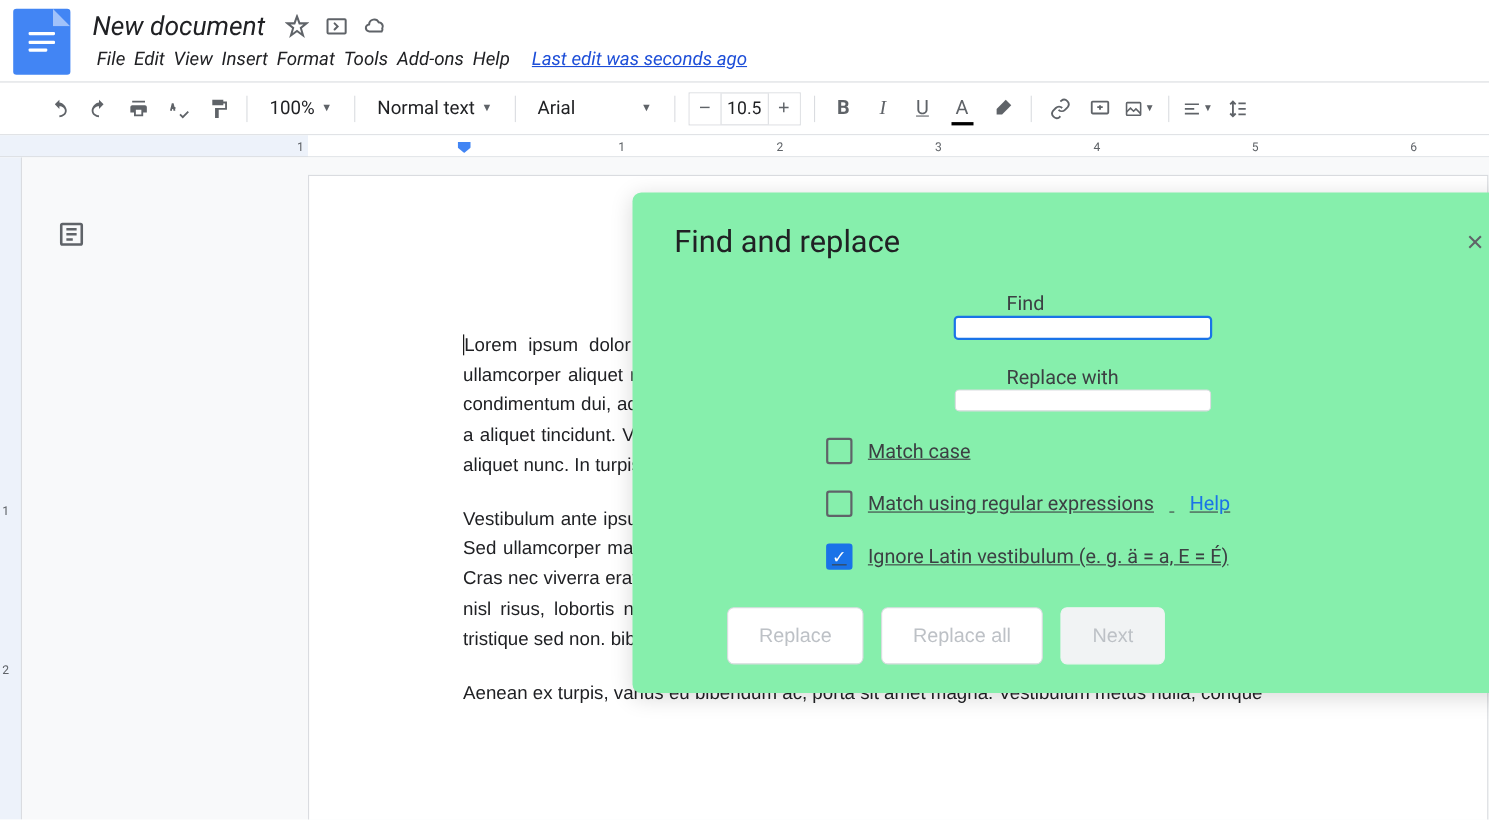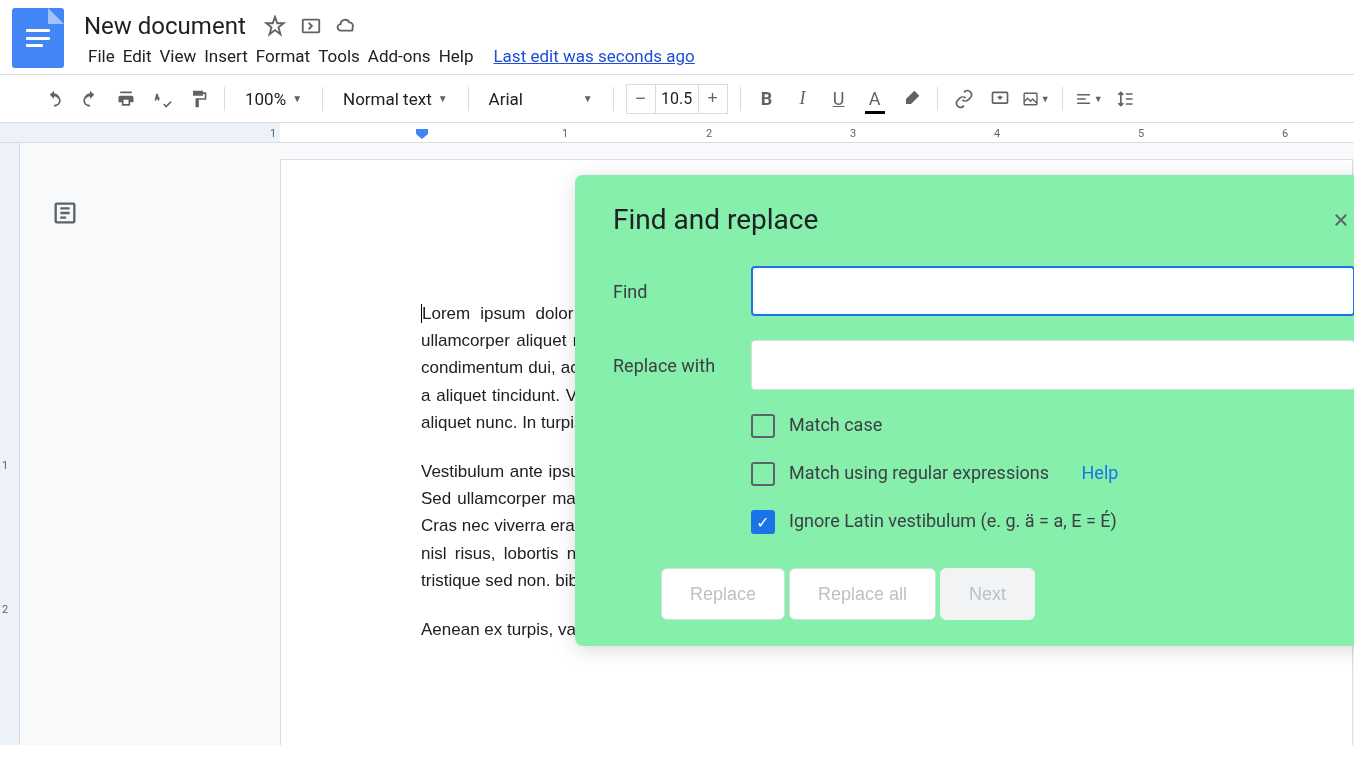--- a/index.html
+++ b/index.html
@@ -1,19 +1,19 @@
 <!DOCTYPE html>
 <html><head>
   <meta charset="utf-8">
   <style>
     * { margin: 0; padding: 0; box-sizing: border-box; }
     body { font-family: 'Google Sans', Roboto, Arial, sans-serif; font-size: 14px; color: #202124; background: #fff; overflow: hidden; width: 1354px; height: 762px; position: relative; }
     
     
-    .header { display: flex; align-items: flex-end; padding: 8px 12px 0 12px; }
+    .header { display: flex; align-items: center; padding: 8px 12px 0 12px; font-style: italic; }
     .docs-icon { width: 52px; height: 60px; background: #4285f4; border-radius: 3px; position: relative; margin-right: 20px; display: flex; align-items: center; justify-content: center; }
     .docs-icon::before { content: ''; position: absolute; top: 0; right: 0; width: 16px; height: 16px; background: #a1c2fa; clip-path: polygon(0 0, 100% 100%, 0 100%); }
     .docs-icon-lines { width: 24px; height: 18px; display: flex; flex-direction: column; justify-content: space-between; }
     .docs-icon-lines span { height: 3px; background: #fff; border-radius: 1px; }
     .docs-icon-lines span:nth-child(3) { width: 70%; }
     
     .header-content { flex: 1; }
     .title-row { display: flex; align-items: center; gap: 18px; margin-bottom: 4px; }
     .doc-title { font-size: 24px; font-weight: 400; color: #202124; border: none; outline: none; background: transparent; }
     .title-icons { display: flex; gap: 14px; }
@@ -52,29 +52,29 @@
     .page { position: absolute; left: 280px; top: 16px; width: 1073px; background: #fff; border: 1px solid #dadce0; padding: 140px 0 40px 140px; min-height: 900px; }
     .page-content { font-family: Arial, sans-serif; font-size: 17px; line-height: 1.6; color: #202124; text-align: justify; }
     .page-content p { margin-bottom: 22px; }
     .cursor-line { border-left: 1.5px solid #000; padding-left: 0; }
     
     
     .dialog { position: absolute; left: 575px; top: 175px; width: 814px; background: #86efac; border-radius: 8px; box-shadow: 0 4px 20px rgba(0,0,0,0.15); padding: 28px 34px 26px 38px; z-index: 100; }
     .dialog-header { display: flex; justify-content: space-between; align-items: center; margin-bottom: 30px; }
     .dialog-title { font-size: 28px; font-weight: 400; color: #202124; }
     .dialog-close { width: 28px; height: 28px; display: flex; align-items: center; justify-content: center; cursor: pointer; color: #5f6368; font-size: 20px; }
-    .dialog-row { display: flex; align-items: center; margin-bottom: 24px; }
+    .dialog-row { display: flex; align-items: center; margin-bottom: 24px; flex-direction: column; }
     .dialog-label { width: 138px; font-size: 18px; color: #3c4043; }
     .dialog-input { flex: 1; height: 50px; border: 1px solid #dadce0; border-radius: 4px; padding: 0 12px; font-size: 16px; outline: none; }
     .dialog-input.focused { border: 2px solid #1a73e8; }
-    .checkbox-row { display: flex; align-items: flex-start; margin-left: 138px; margin-bottom: 24px; font-size: 18px; color: #3c4043; gap: 14px; }
+    .checkbox-row { display: flex; align-items: center; margin-left: 138px; margin-bottom: 24px; font-size: 18px; color: #3c4043; gap: 14px; text-decoration: underline; }
     .checkbox { width: 24px; height: 24px; border: 2px solid #5f6368; border-radius: 3px; cursor: pointer; display: flex; align-items: center; justify-content: center; }
     .checkbox.checked { background: #1a73e8; border-color: #1a73e8; color: #fff; font-size: 16px; }
     .help-link { color: #1a73e8; cursor: pointer; }
-    .dialog-buttons { display: flex; justify-content: flex-start; gap: 4px; margin-top: 34px; padding-left: 48px; }
+    .dialog-buttons { display: flex; justify-content: flex-start; gap: 16px; margin-top: 34px; padding-left: 48px; }
     .dialog-btn { height: 52px; padding: 0 28px; border: 1px solid #dadce0; border-radius: 6px; background: #fff; font-size: 18px; color: #bdc1c6; cursor: pointer; }
     .dialog-btn.highlighted { background: #f1f3f4; border-color: #f1f3f4;}
     
     svg { display: block; }
   </style>
 </head>
 <body>
 
 <div class="header">
   <div class="docs-icon">

